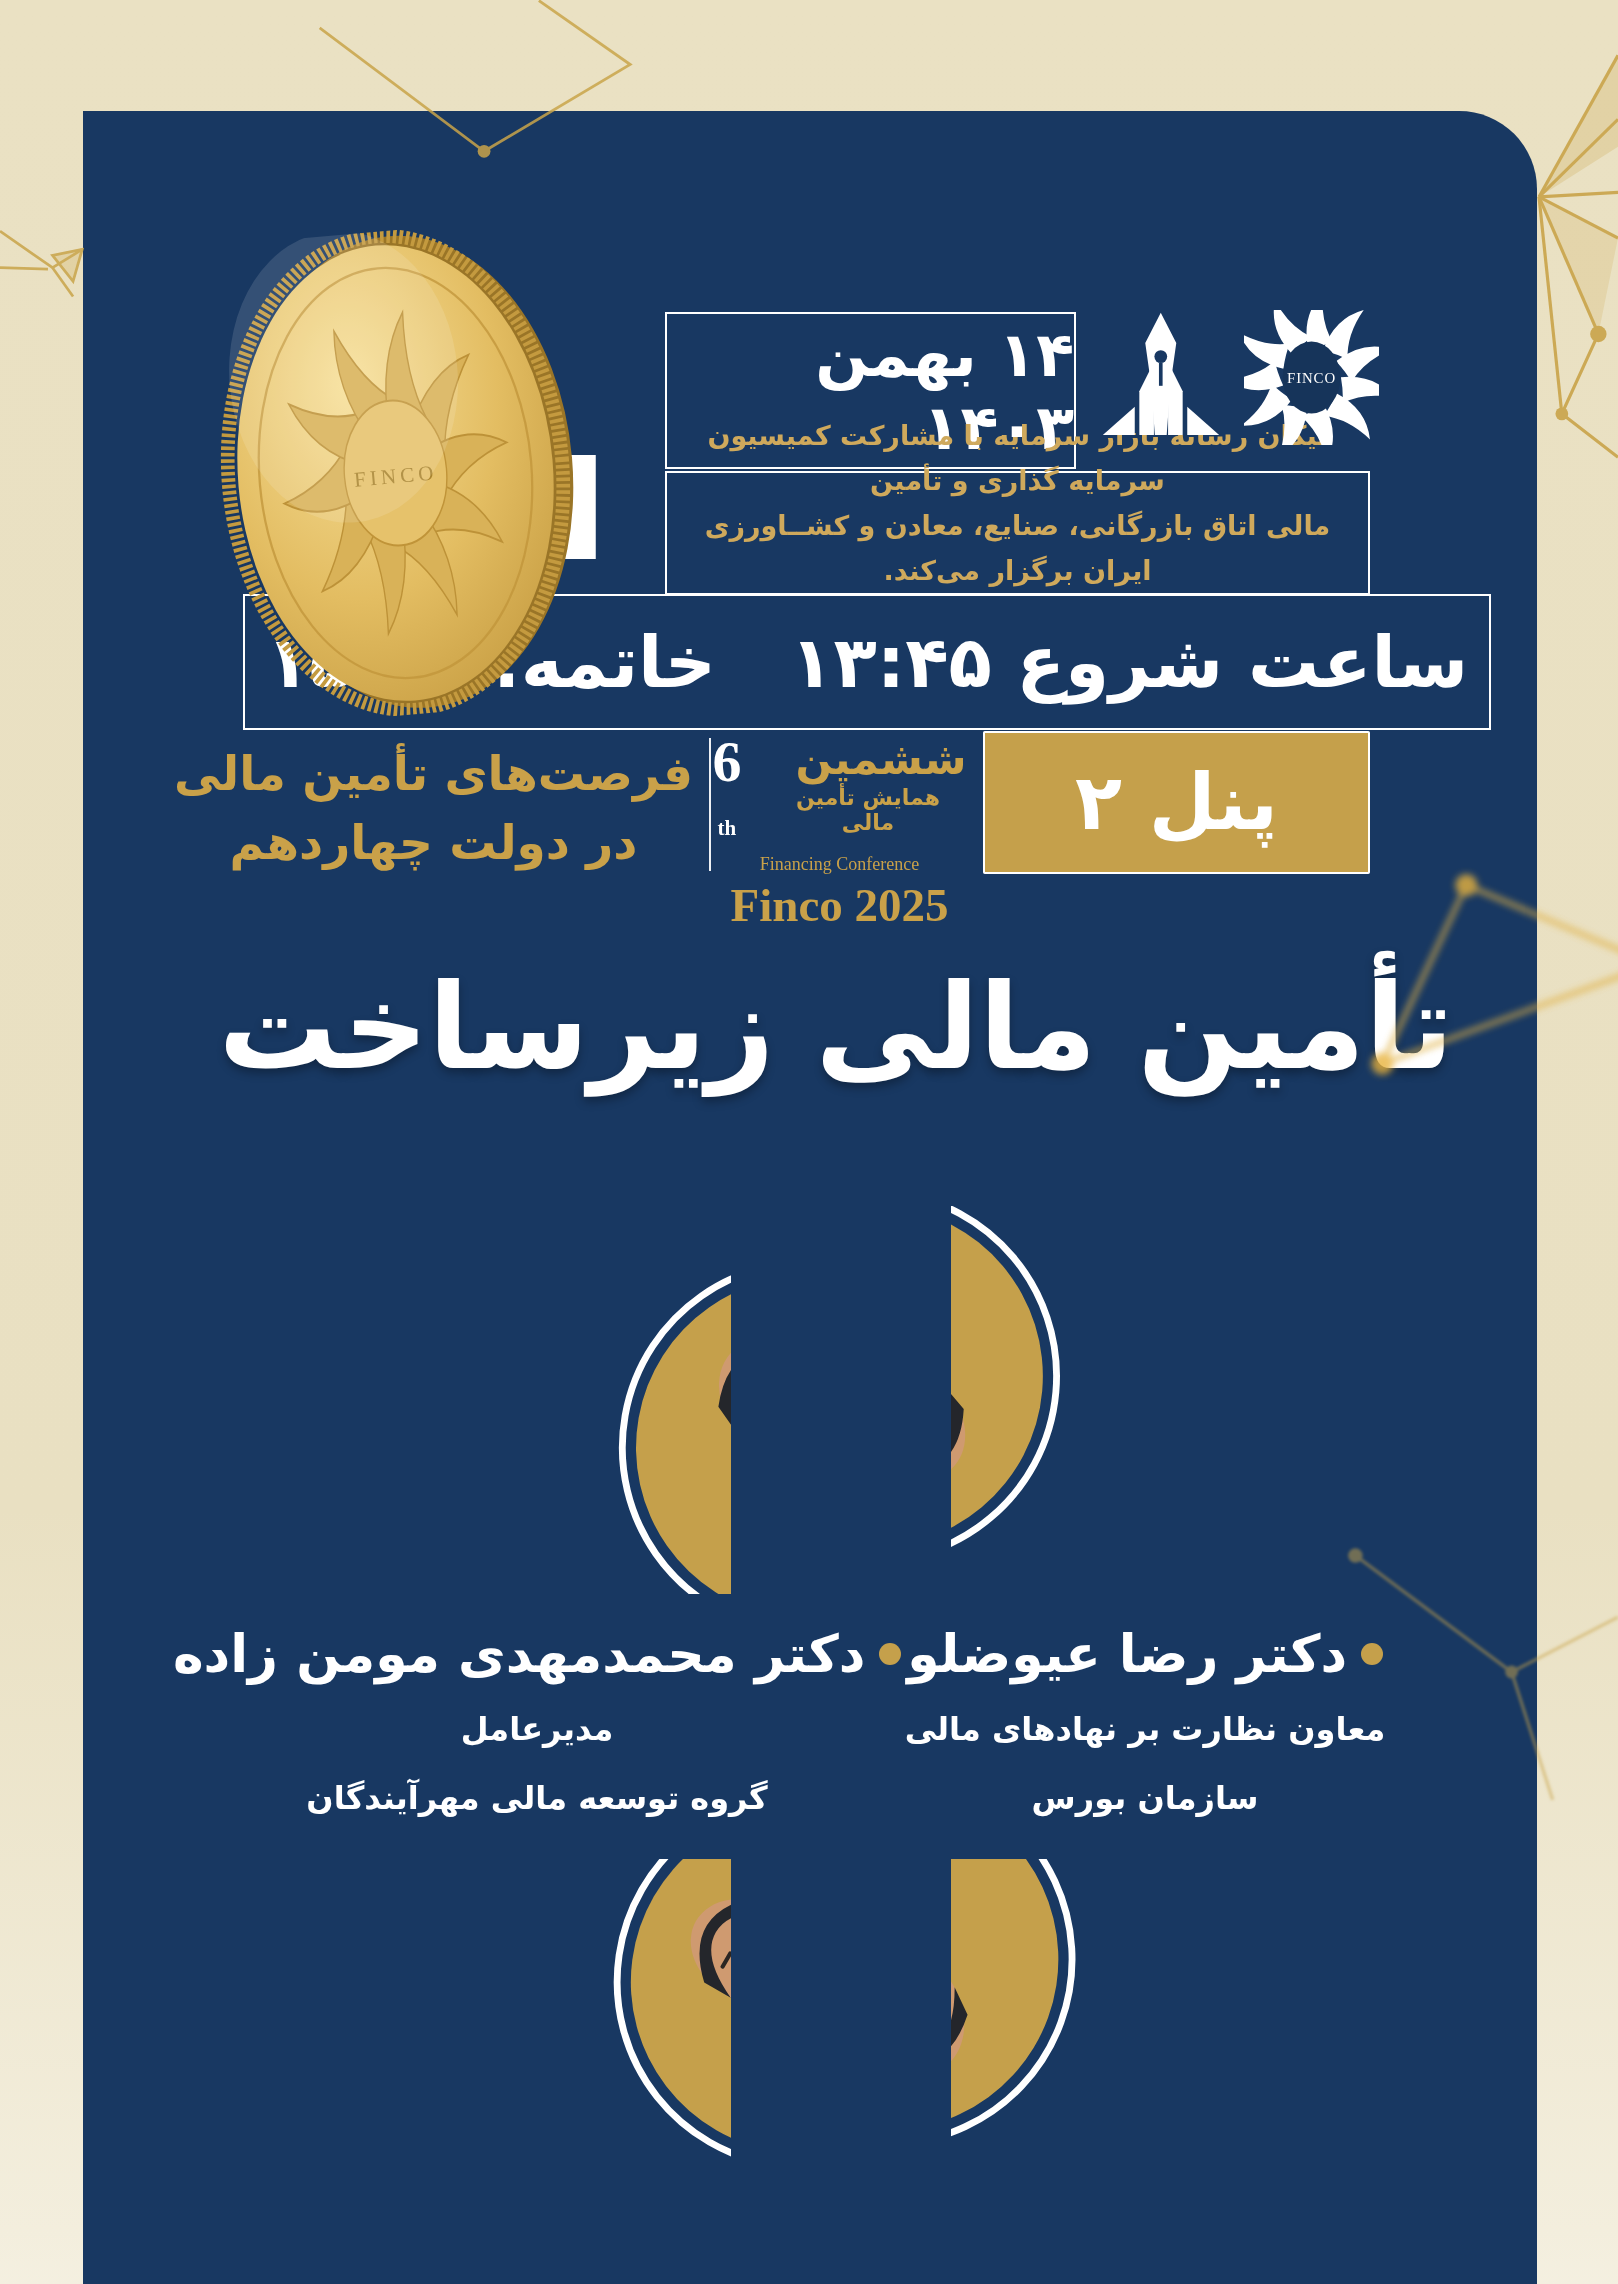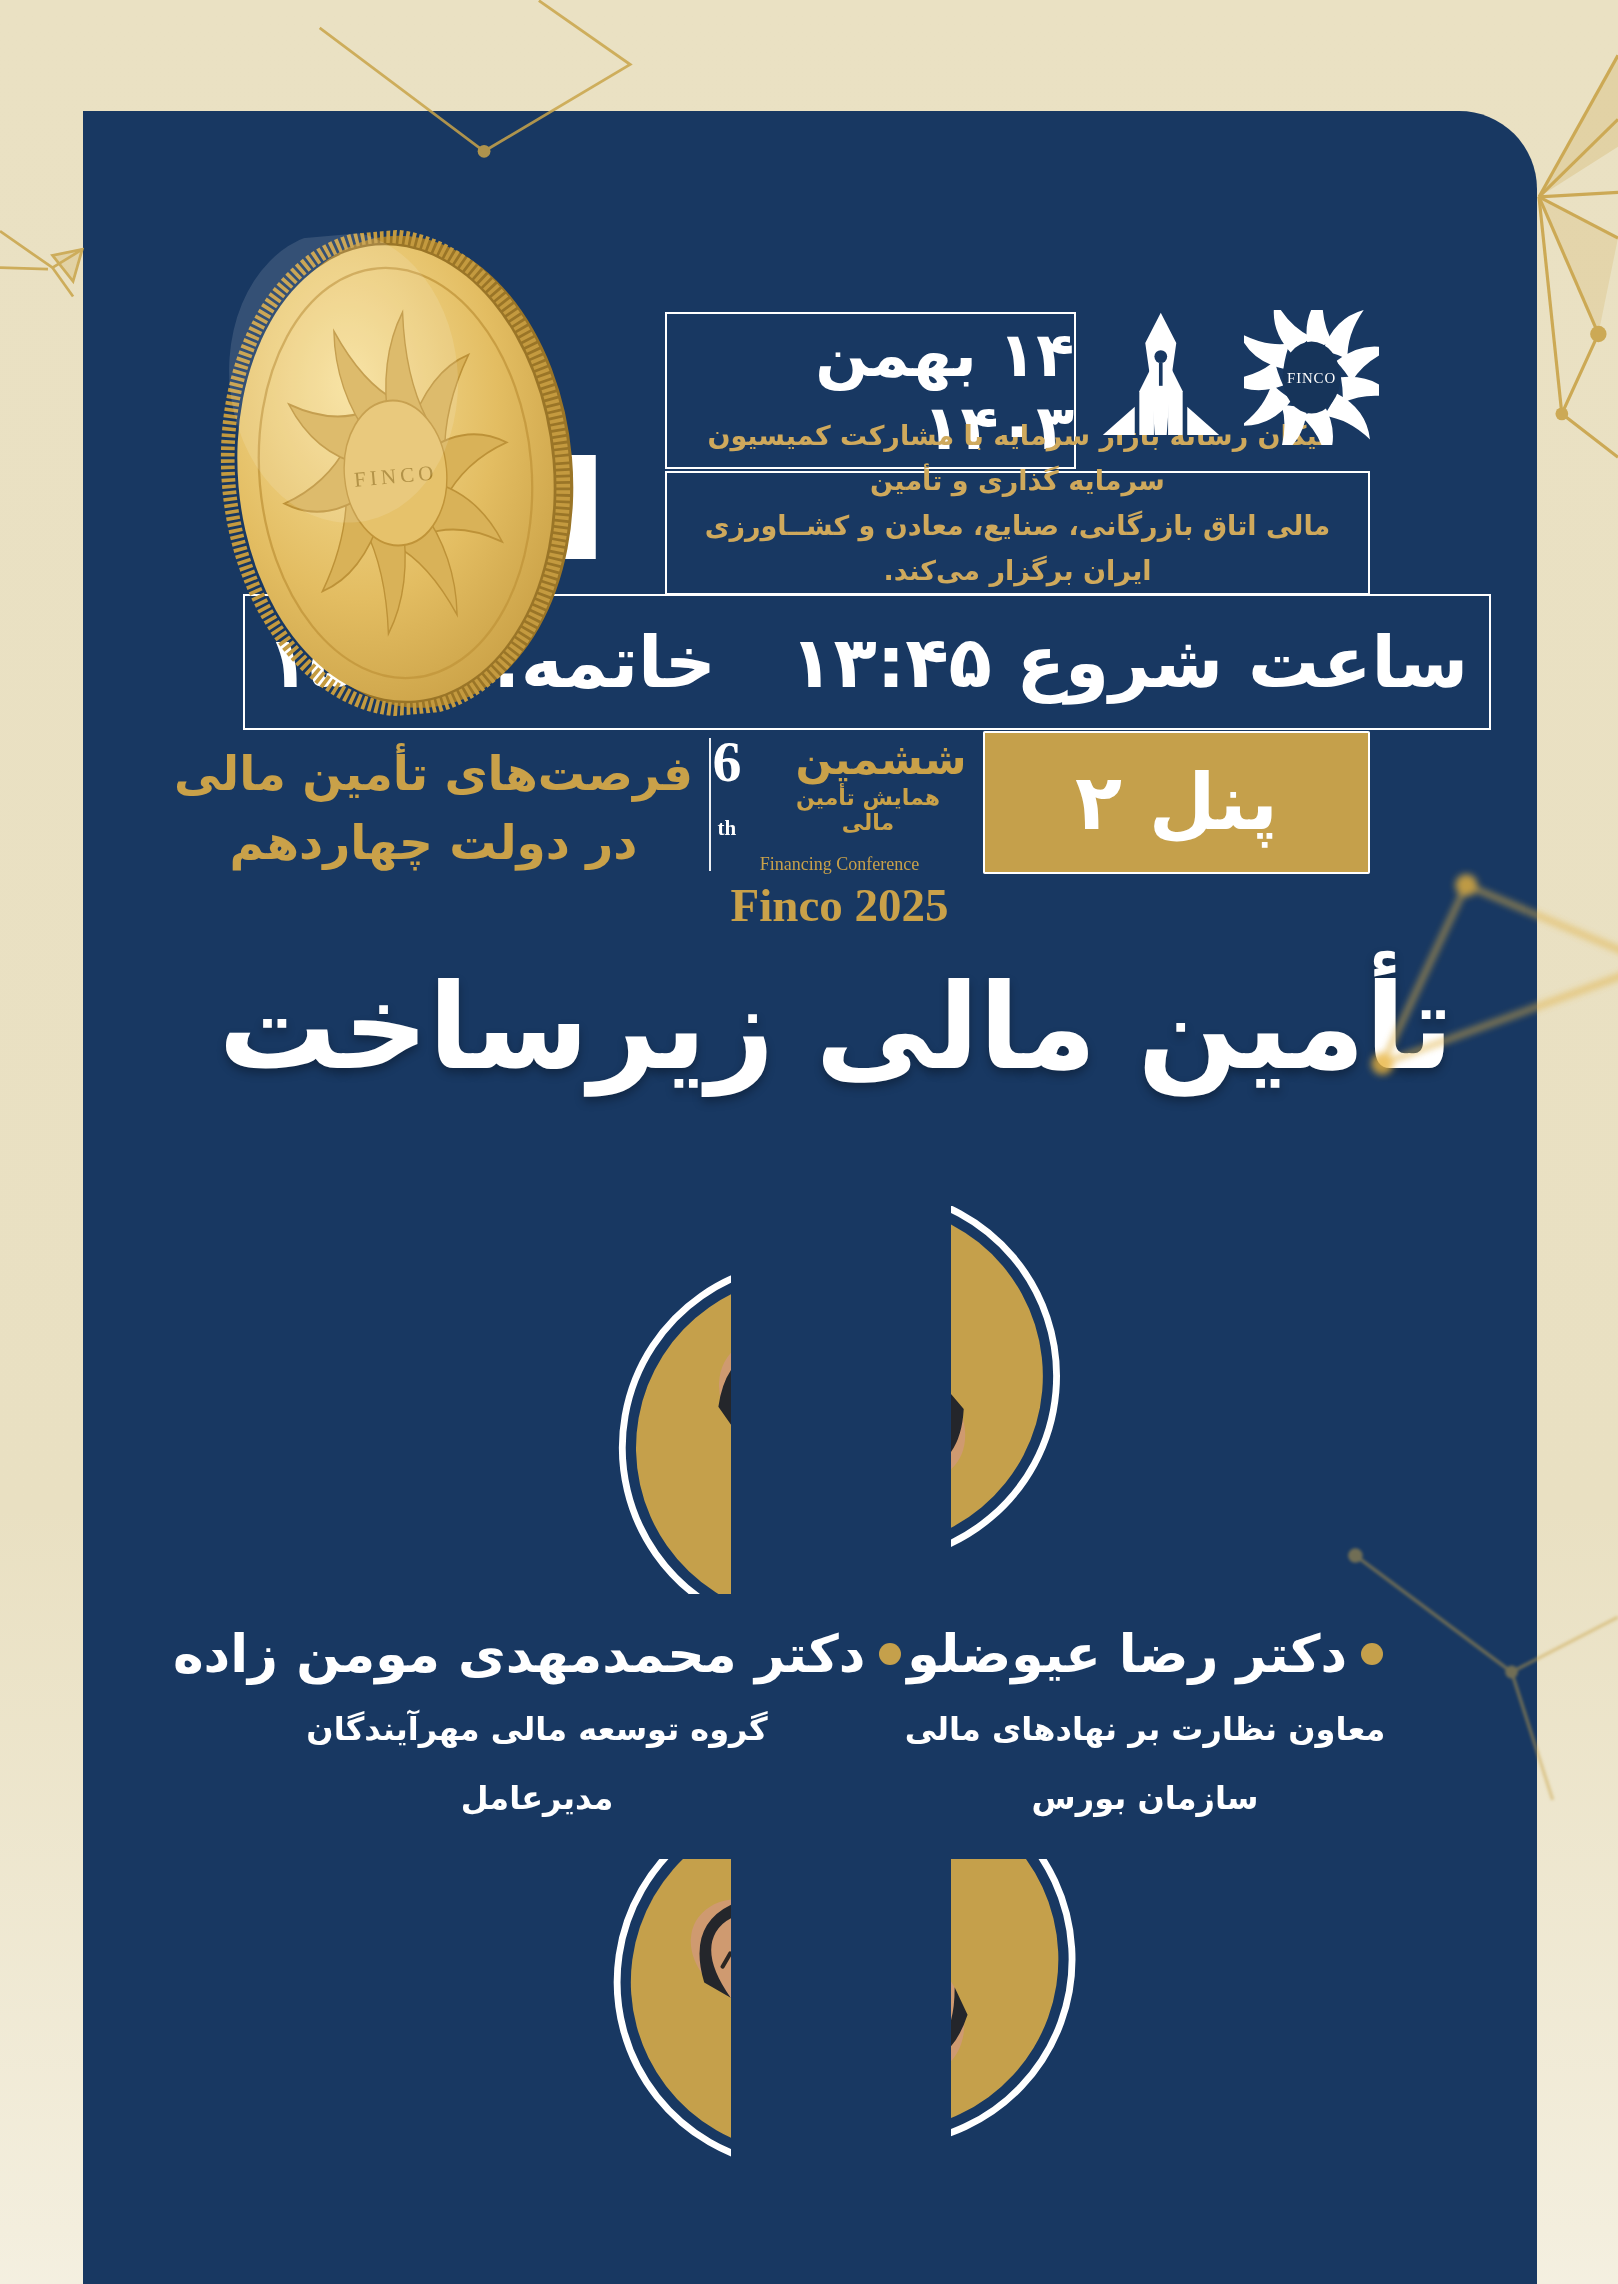--- a/index.html
+++ b/index.html
@@ -184,22 +184,22 @@
 
   <div class="speaker" style="left:217px;top:1206px">
     <svg class="photo" viewBox="-425 -425 850 850">
         <use href="#avatar" transform="rotate(-35)"></use>
       </svg>
     <div class="name-row">
         <span class="dot"></span>
       <span class="name">دکتر محمدمهدی مومن زاده</span>
       </div>
     <div class="roles">
-      <div>گروه توسعه مالی مهرآیندگان</div>
-        <div>مدیرعامل</div>
+      <div>مدیرعامل</div>
+        <div>گروه توسعه مالی مهرآیندگان</div>
       </div>
   </div>
 
   <div class="speaker" style="left:825px;top:1206px">
     <svg class="photo" viewBox="-425 -425 850 850">
         <use href="#avatar" transform="rotate(140)"></use>
       </svg>
     <div class="name-row">
         <span class="dot"></span>
       <span class="name">دکتر رضا عیوضلو</span>

